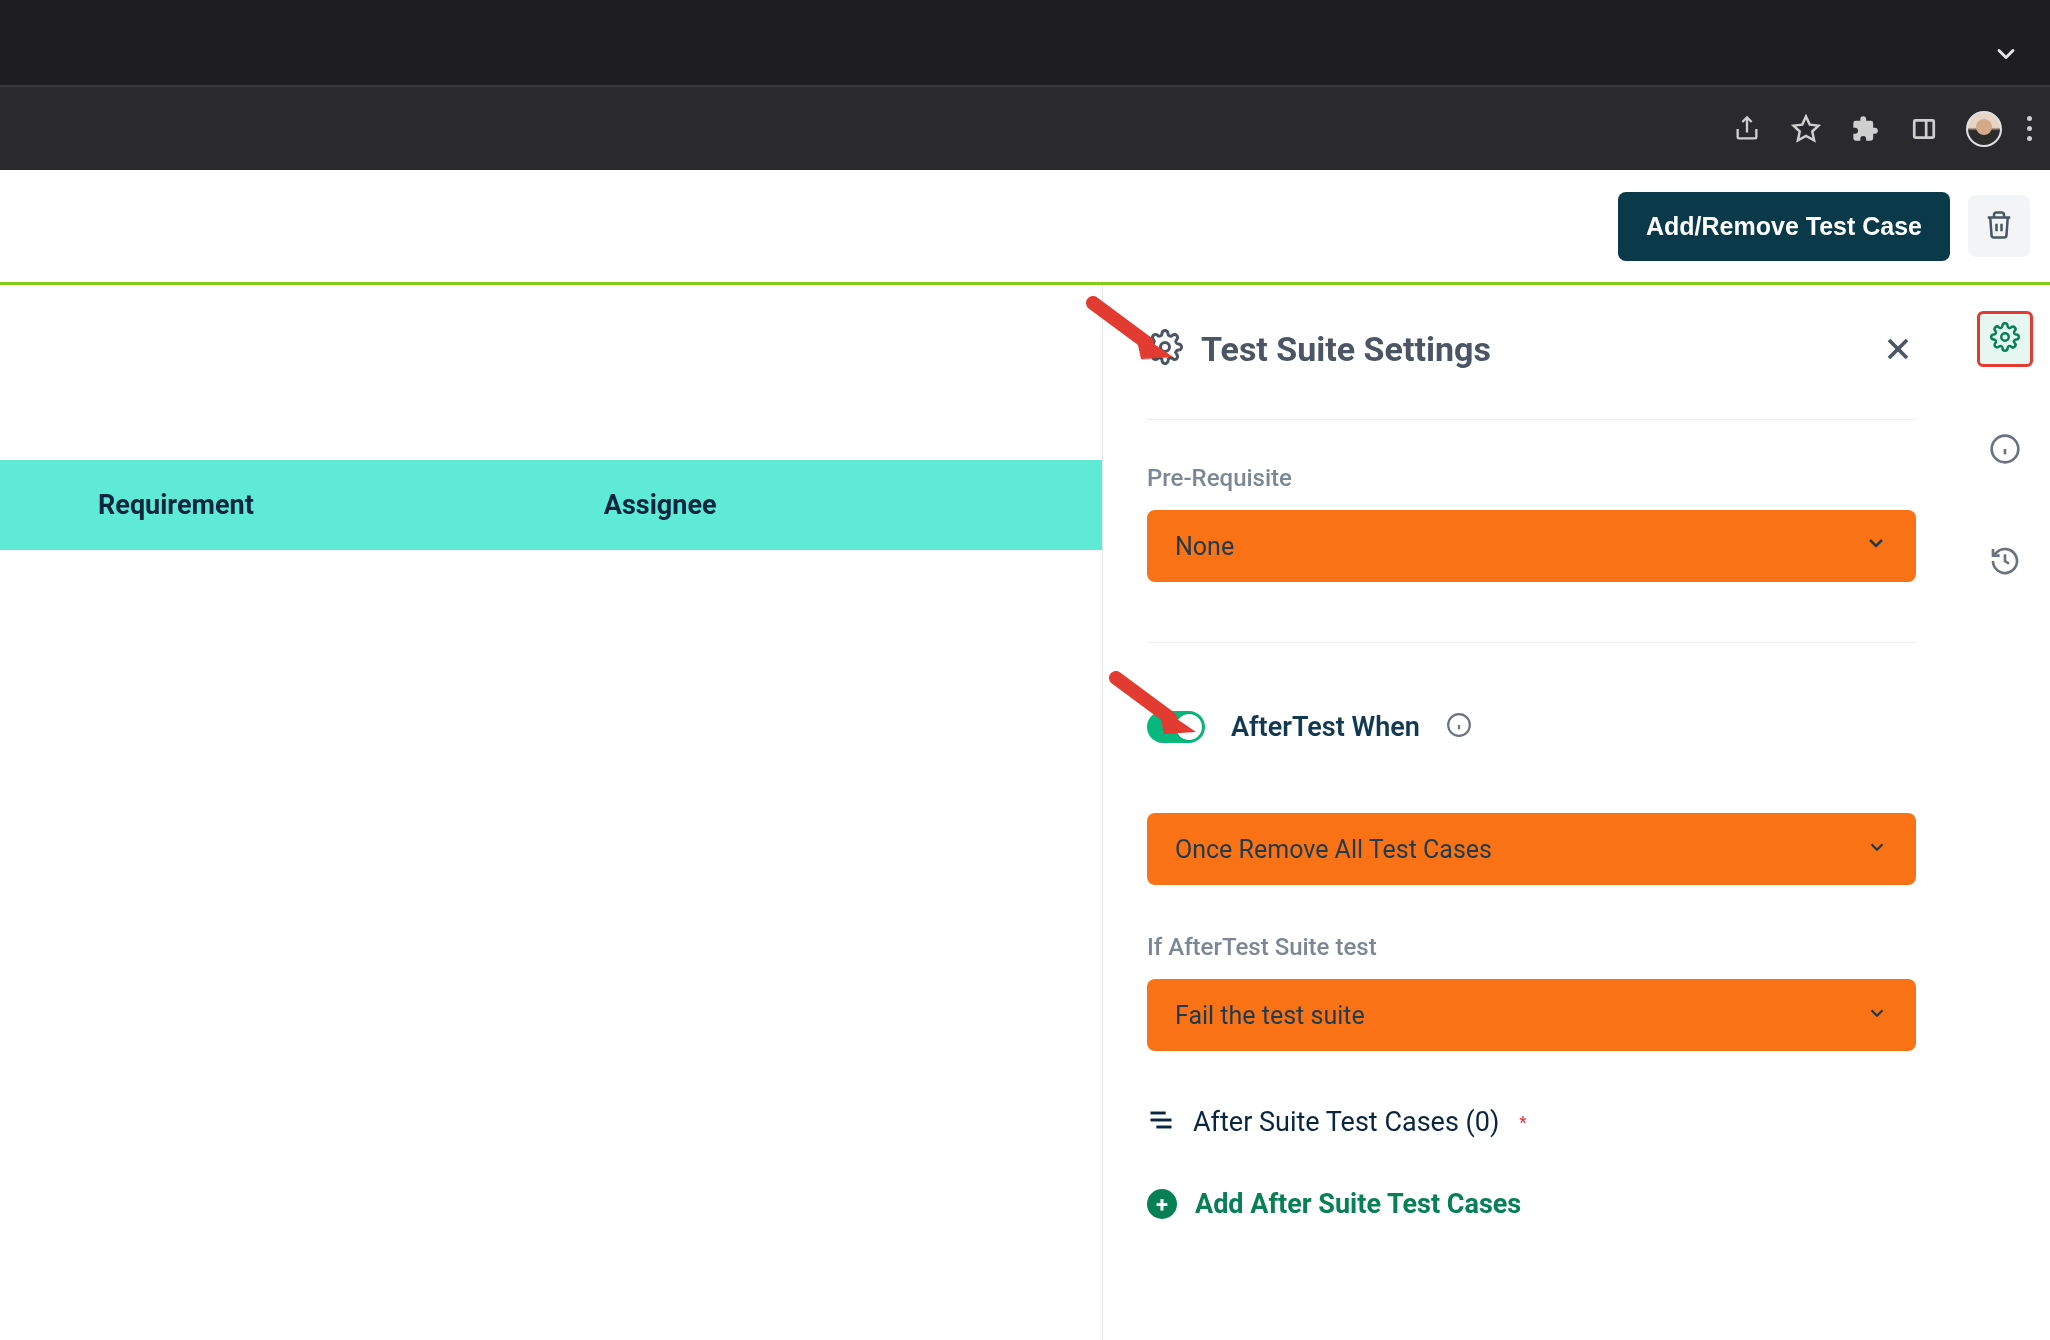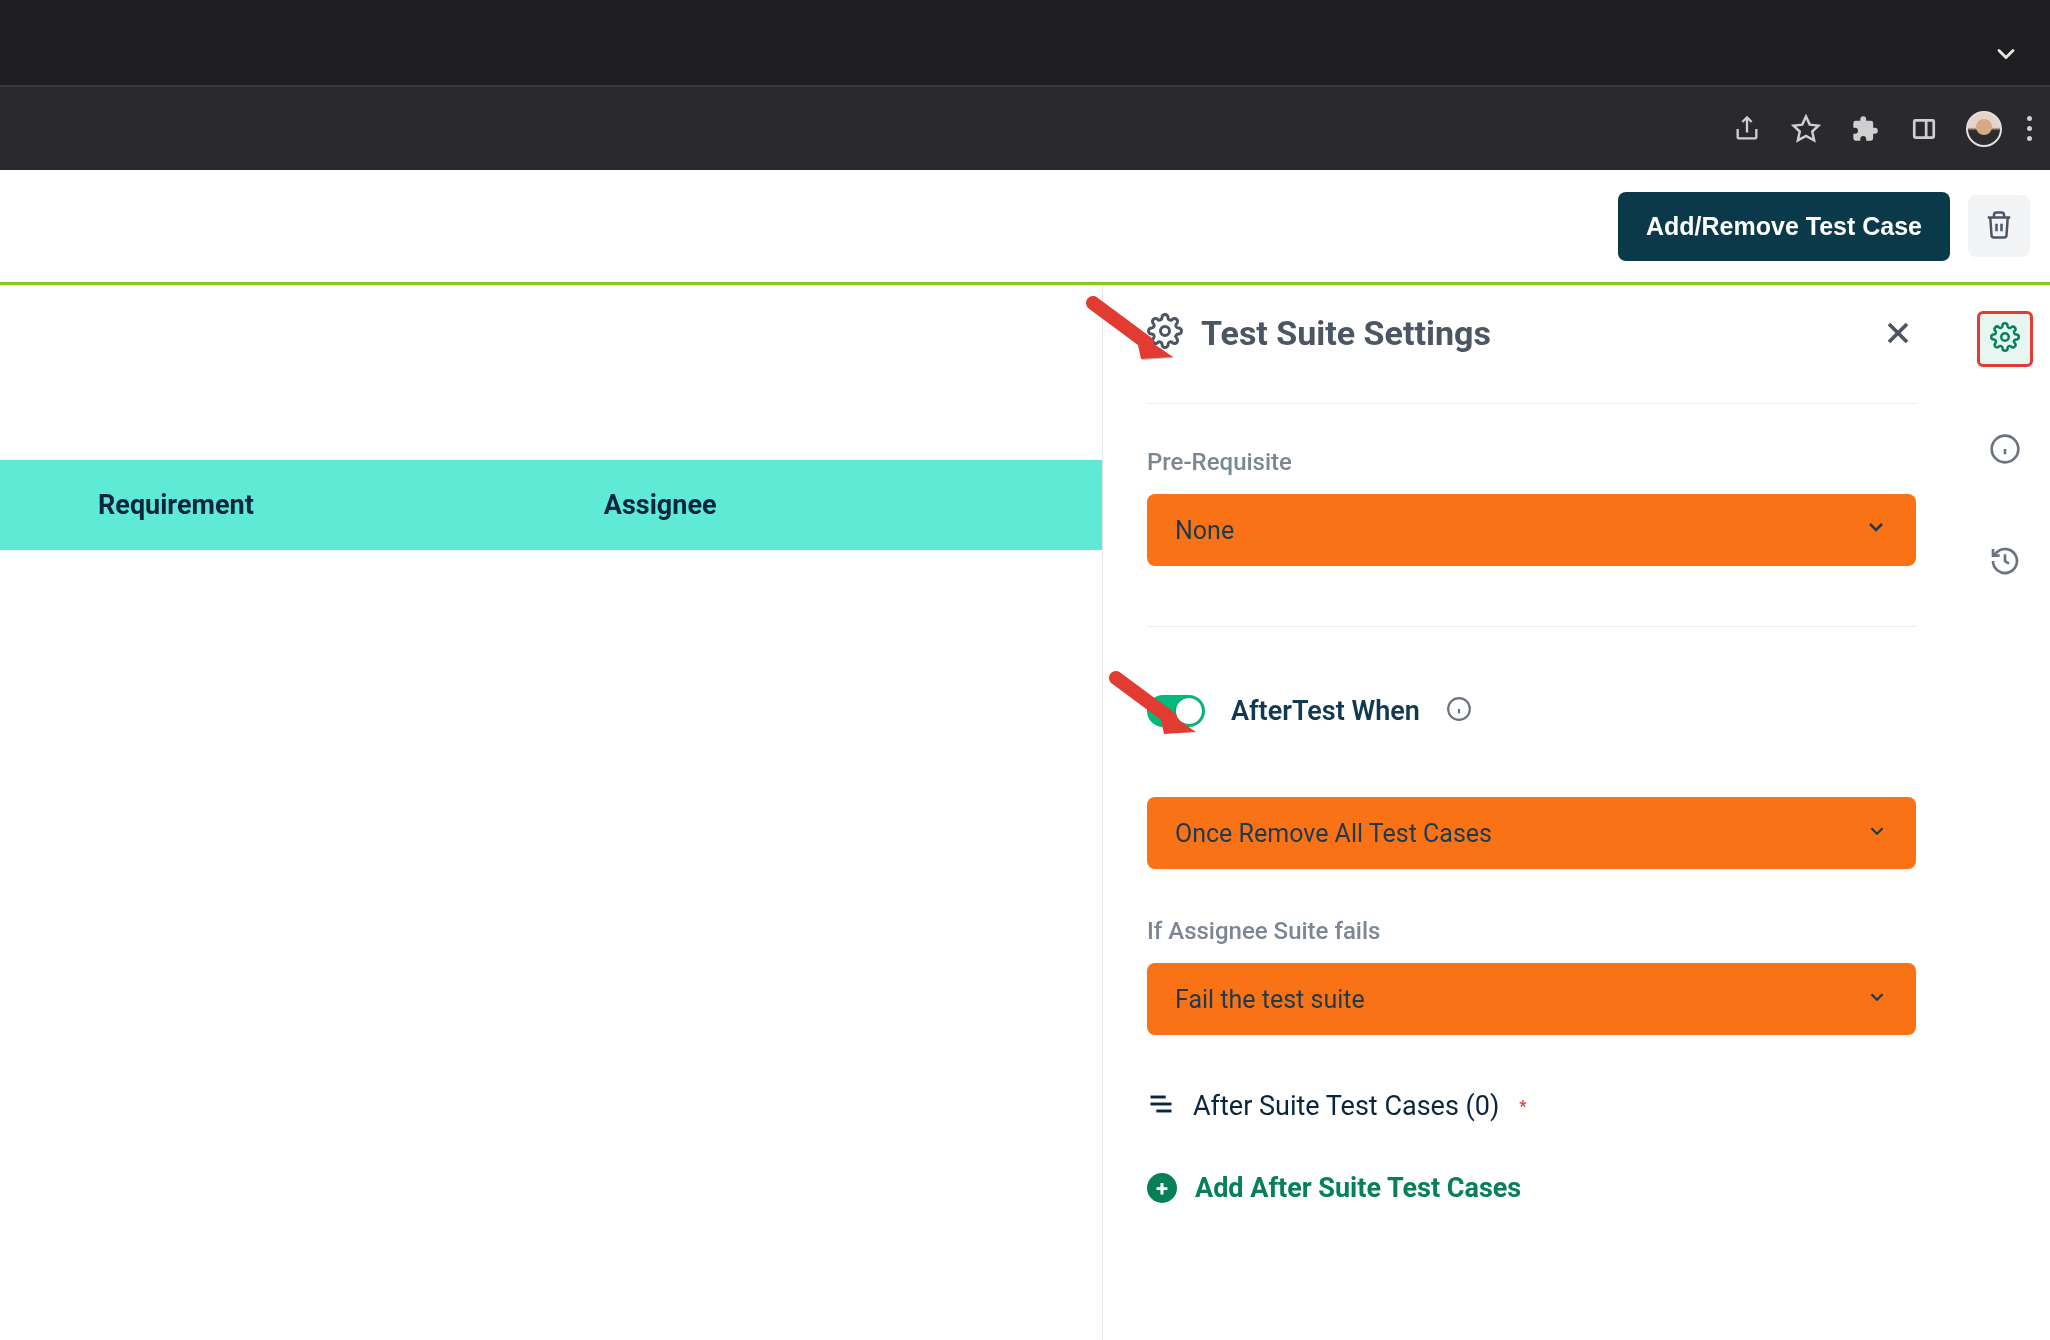--- a/index.html
+++ b/index.html
@@ -120,20 +120,21 @@
       padding: 28px 44px 20px 44px;
       position: relative;
     }
     .panel-header {
       display: flex;
       align-items: center;
       gap: 18px;
       padding-bottom: 50px;
       border-bottom: 1px solid #eceef1;
       position: relative;
+      margin-top: 16px;
     }
     .panel-title {
       color: #4b5563;
       font-size: 34px;
       font-weight: 700;
     }
     .close-x {
       position: absolute;
       right: 0;
       top: 2px;
@@ -346,21 +347,21 @@
         <span>Once Remove All Test Cases</span>
         <span>
           <svg width="22" height="22" viewBox="0 0 24 24" fill="none" stroke="#1f3a4a" stroke-width="2.5">
               <polyline points="6 9 12 15 18 9"></polyline>
             </svg>
         </span>
       </div>
     </div>
 
     <div class="section-block" style="margin-top:48px;">
-      <div class="section-label">If Assignee Suite fails</div>
+      <div class="section-label">If AfterTest Suite test</div>
       <div class="select-box">
         <span>Fail the test suite</span>
         <span>
           <svg width="22" height="22" viewBox="0 0 24 24" fill="none" stroke="#1f3a4a" stroke-width="2.5">
               <polyline points="6 9 12 15 18 9"></polyline>
             </svg>
         </span>
       </div>
     </div>
 

